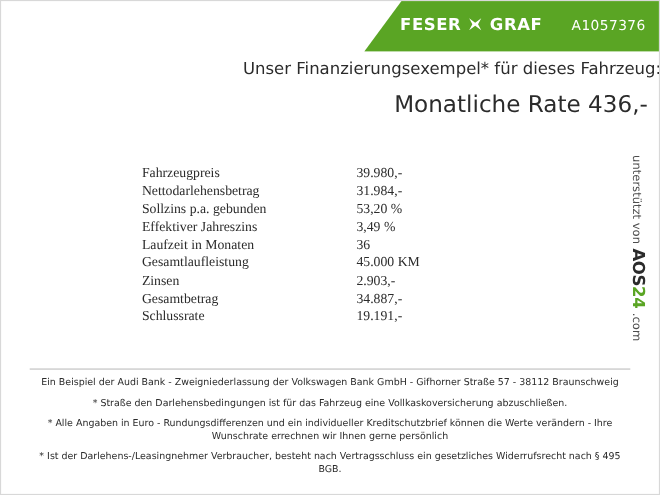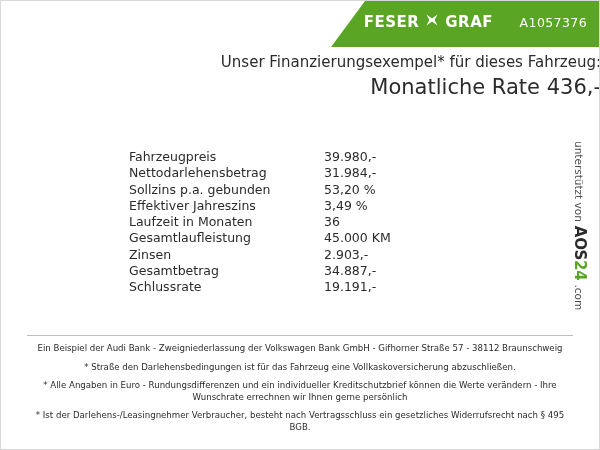--- a/index.html
+++ b/index.html
@@ -40,21 +40,21 @@
     width: 270px;
     background: #5aa524;
     
     clip-path: polygon(34px 0, 100% 0, 100% 100%, 0 100%);
   }
   .brand {
     position: absolute;
     top: 12px;
     right: 108px;
     display: flex;
-    align-items: flex-start;
+    align-items: center;
     gap: 6px;
     color: #ffffff;
     font-weight: bold;
     font-size: 15px;
     letter-spacing: 0.5px;
   }
   .brand .mark {
     display: inline-block;
     width: 14px;
     height: 14px;
@@ -80,36 +80,37 @@
   }
   .title-1 {
     font-size: 15px;
     color: #2b2b2b;
     margin: 0 0 4px 0;
     font-weight: normal;
   }
   .title-2 {
     font-size: 21px;
     color: #2b2b2b;
-    margin: 0;
+    margin: 12px;
     font-weight: normal;
   }
 
   
   .table {
     position: absolute;
     top: 148px;
     left: 128px;
     width: 330px;
     font-size: 12.5px;
     line-height: 16.3px;
     color: #2b2b2b;
   }
   .row {
     display: flex;
+    font-family: Liberation Serif, serif;
   }
   .row .label {
     width: 195px;
     white-space: nowrap;
   }
   .row .value {
     white-space: nowrap;
   }
 
   

